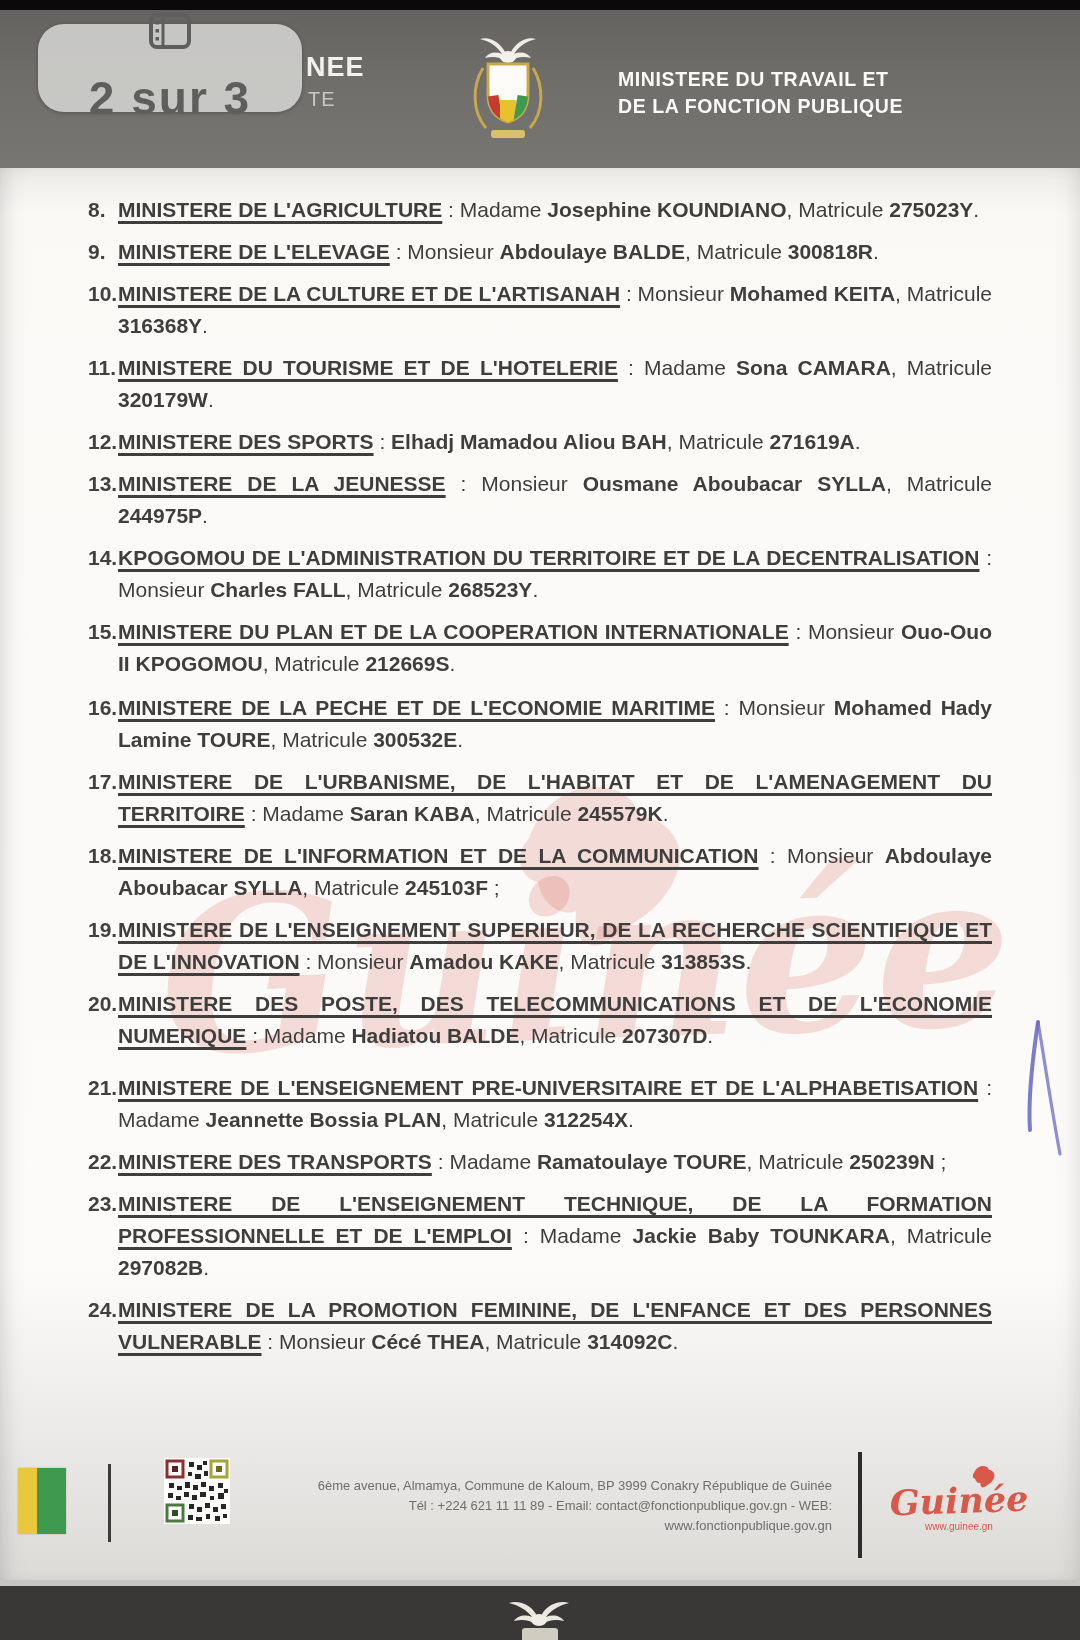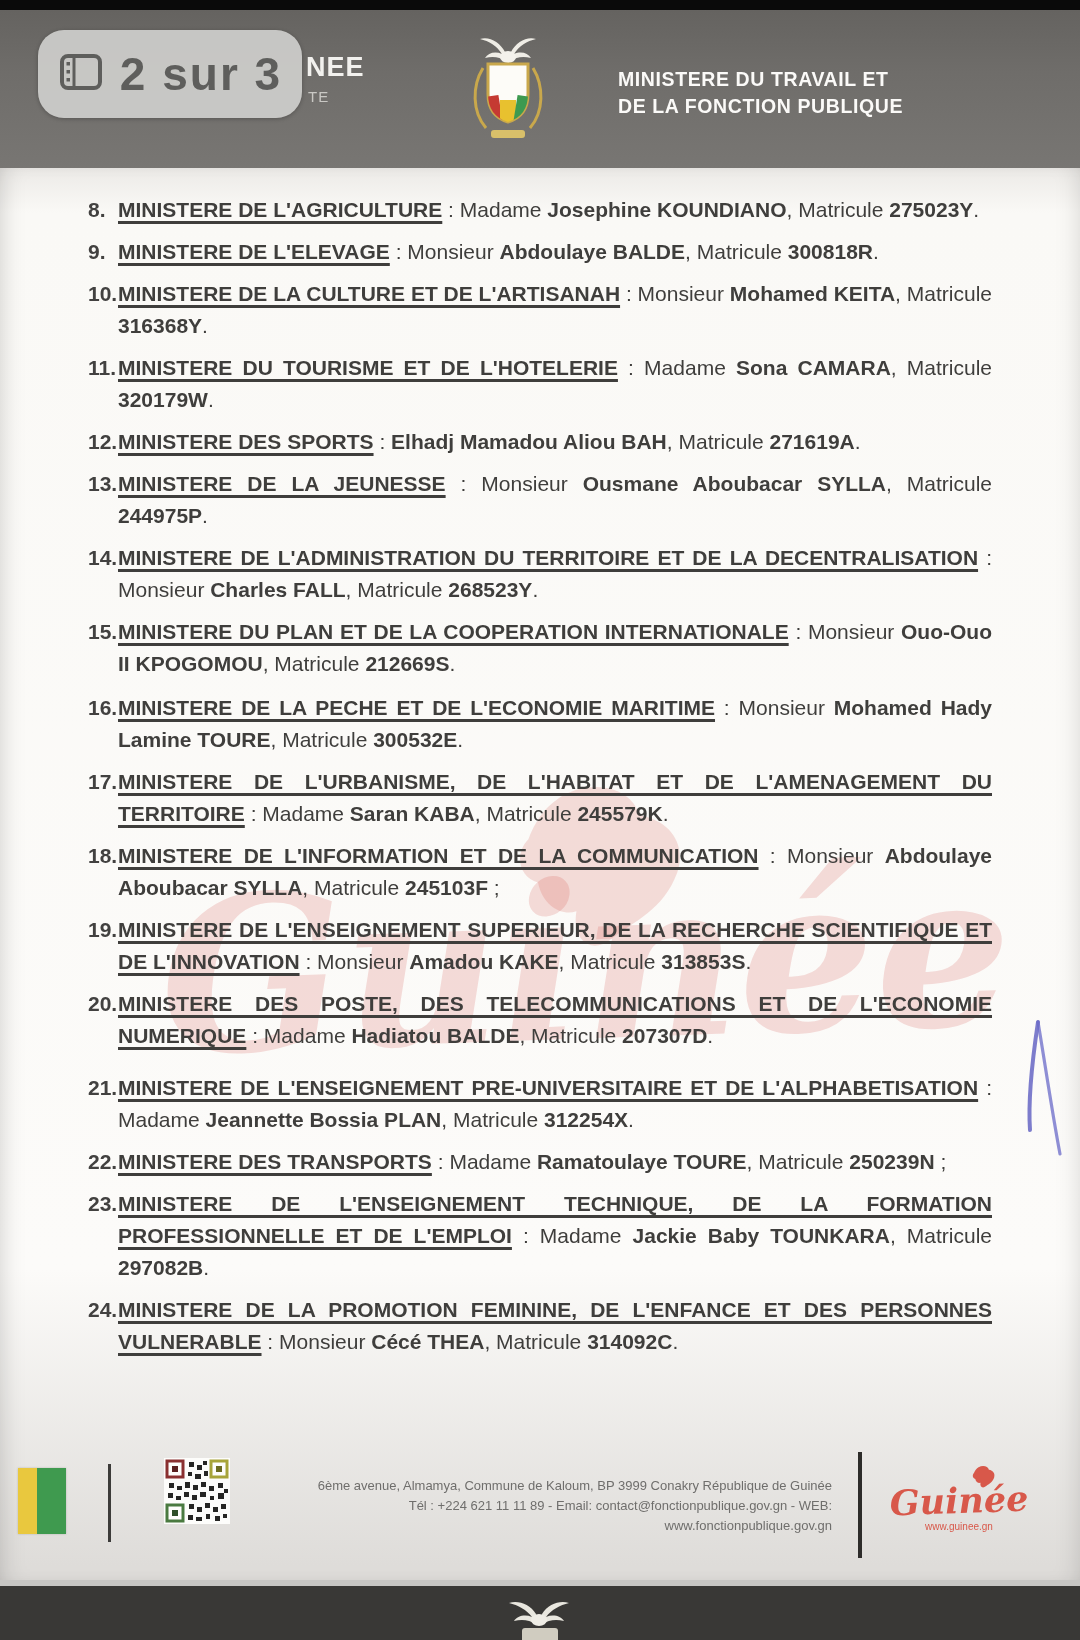--- a/index.html
+++ b/index.html
@@ -3,27 +3,27 @@
 <meta charset="utf-8">
 <style>
   html,body{margin:0;padding:0;background:#101010;}
   .screen{position:relative;width:1080px;height:1640px;overflow:hidden;
           font-family:"Liberation Sans",sans-serif;background:#101010;}
 
   
   .top-strip{position:absolute;left:0;top:0;width:1080px;height:10px;background:#0a0a0a;}
   .doc-header{position:absolute;left:0;top:10px;width:1080px;height:158px;
               background:linear-gradient(180deg,#656360 0%,#6f6d6a 40%,#787673 100%);}
-  .page-badge{position:absolute;left:38px;top:20px;width:264px;height:88px;border-radius:26px;
+  .page-badge{position:absolute;left:38px;top:14px;width:264px;height:88px;border-radius:26px;
               background:rgba(206,205,203,.93);display:flex;align-items:center;justify-content:center;gap:16px;
-              box-shadow:0 1px 4px rgba(0,0,0,.25);}
+              box-shadow:0 1px 4px rgba(0,0,0,.25);flex-direction:column;}
   .page-badge .label{font-size:46px;font-weight:bold;color:#5e5e5c;letter-spacing:2px;}
   .hdr-left-text{position:absolute;left:306px;top:44px;color:#f2f1ee;line-height:1;}
   .hdr-left-text .l1{font-size:27px;font-weight:bold;letter-spacing:1px;}
-  .hdr-left-text .l2{font-size:15px;color:#c9c8c4;margin-top:8px;margin-left:2px;letter-spacing:1px;}
+  .hdr-left-text .l2{font-size:20px;color:#c9c8c4;margin-top:8px;margin-left:2px;letter-spacing:1px;}
   .emblem{position:absolute;left:452px;top:14px;width:112px;height:132px;}
   .hdr-title{position:absolute;left:618px;top:56px;width:368px;
              color:#fbfaf8;font-weight:bold;font-size:19.5px;line-height:27px;letter-spacing:.6px;}
 
   
   .page{position:absolute;left:0;top:168px;width:1080px;height:1412px;
         background:linear-gradient(180deg,#eceae7 0%,#faf9f6 45px,#fcfbf9 78%,#dedcd9 99%);
         box-shadow:inset 16px 0 30px -22px rgba(0,0,0,.28),inset -16px 0 30px -22px rgba(0,0,0,.22);}
 
   
@@ -149,21 +149,21 @@
 
   <div class="item">
     <span class="num">12.</span><span class="content"><span class="ministry">MINISTERE DES SPORTS</span><span> : </span><span></span><span class="b">Elhadj Mamadou Aliou BAH</span><span>, Matricule </span><span class="b">271619A</span><span>.</span></span>
   </div>
 
   <div class="item">
     <span class="num">13.</span><span class="content"><span class="ministry">MINISTERE DE LA JEUNESSE</span><span> : </span><span>Monsieur </span><span class="b">Ousmane Aboubacar SYLLA</span><span>, Matricule </span><span class="b">244975P</span><span>.</span></span>
   </div>
 
   <div class="item">
-    <span class="num">14.</span><span class="content"><span class="ministry">MINISTERE DE L'ADMINISTRATION DU TERRITOIRE ET DE LA DECENTRALISATION</span><span> : </span><span>Monsieur </span><span class="b">Charles FALL</span><span>, Matricule </span><span class="b">268523Y</span><span>.</span></span>
+    <span class="num">14.</span><span class="content"><span class="ministry">KPOGOMOU DE L'ADMINISTRATION DU TERRITOIRE ET DE LA DECENTRALISATION</span><span> : </span><span>Monsieur </span><span class="b">Charles FALL</span><span>, Matricule </span><span class="b">268523Y</span><span>.</span></span>
   </div>
 
   <div class="item">
     <span class="num">15.</span><span class="content"><span class="ministry">MINISTERE DU PLAN ET DE LA COOPERATION INTERNATIONALE</span><span> : </span><span>Monsieur </span><span class="b">Ouo-Ouo II KPOGOMOU</span><span>, Matricule </span><span class="b">212669S</span><span>.</span></span>
   </div>
 
   <div class="item">
     <span class="num">16.</span><span class="content"><span class="ministry">MINISTERE DE LA PECHE ET DE L'ECONOMIE MARITIME</span><span> : </span><span>Monsieur </span><span class="b">Mohamed Hady Lamine TOURE</span><span>, Matricule </span><span class="b">300532E</span><span>.</span></span>
   </div>
 

